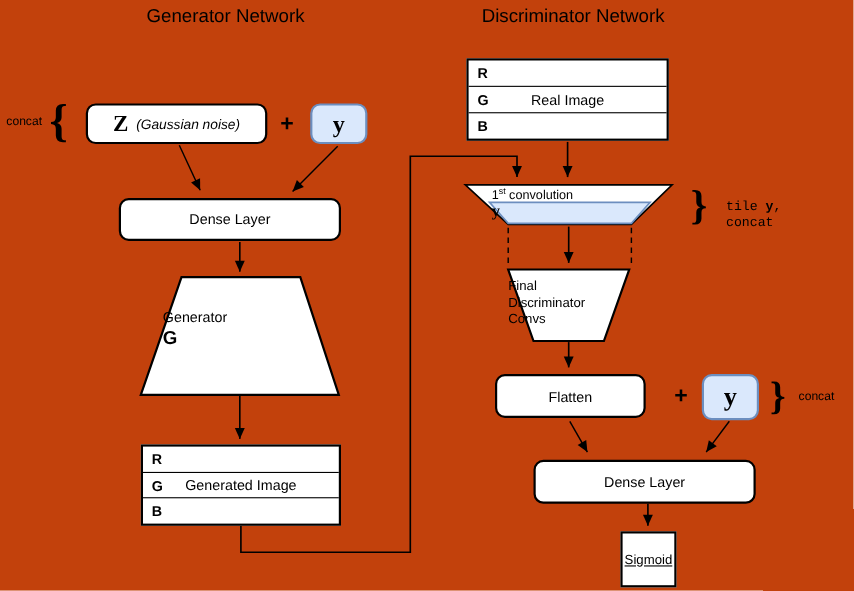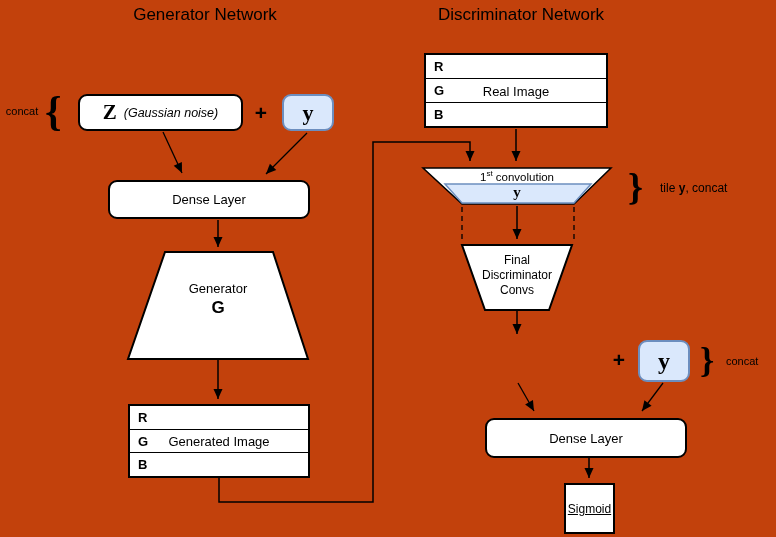--- a/index.html
+++ b/index.html
@@ -24,21 +24,21 @@
     position:absolute;z-index:2;box-sizing:border-box;background:#fff;
     border:2px solid #000;display:flex;flex-direction:column;
   }
   .rgbbox .row{flex:1;display:flex;align-items:center;position:relative;}
   .rgbbox .row.divider{border-bottom:1.5px solid #000;}
   .rgbbox .chan{font-weight:700;font-size:13px;margin-left:8px;}
   .rgbbox .imglabel{
     position:absolute;left:0;right:0;top:50%;transform:translateY(-50%);
     text-align:center;font-size:13px;z-index:3;
   }
-  .center-text{text-align:center;}
+  .center-text{text-align:left;}
   .sup{font-size:8px;vertical-align:super;}
 </style>
 </head>
 <body>
 
 <div id="canvas">
 
   <svg id="wires" width="776" height="537" viewBox="0 0 776 537">
     <defs>
       <marker id="arr" markerUnits="userSpaceOnUse" markerWidth="14" markerHeight="14" refX="12" refY="7" orient="auto">
@@ -115,28 +115,31 @@
     <div class="row">
       <span class="chan">B</span>
     </div>
     <div class="imglabel">Real Image</div>
   </div>
 
   <div class="abs center-text" style="left:447px;top:169px;width:140px;font-size:11.5px;"><span>1</span><span class="sup">st</span><span> convolution</span></div>
   <div class="abs center-text mathsym" style="left:447px;top:184px;width:140px;font-size:15px;">y</div>
 
   <div class="abs brace" style="left:628px;top:168px;font-size:38px;">}</div>
-  <div class="abs" style="left:660px;top:181px;width:100px;font-size:12px;"><span>tile </span><span style="font-weight:700;">y</span><span>, concat</span></div>
+  <div class="abs" style="left:660px;top:181px;width:100px;font-size:12px;font-family:Liberation Mono, monospace;"><span>tile </span><span style="font-weight:700;">y</span><span>, concat</span></div>
 
   <div class="abs center-text" style="left:462px;top:253px;width:110px;font-size:12px;line-height:15px;">
     <div>Final</div>
     <div>Discriminator</div>
     <div>Convs</div>
   </div>
 
+  <div class="node" style="left:450px;top:340px;width:137px;height:40px;">
+    <span>Flatten</span>
+  </div>
   <div class="abs plus" style="left:606px;top:342px;width:26px;height:36px;">+</div>
   <div class="node blue" style="left:638px;top:340px;width:52px;height:42px;">
     <span class="mathsym" style="font-size:24px;">y</span>
   </div>
   <div class="abs brace" style="left:700px;top:342px;font-size:36px;">}</div>
   <div class="abs small-label" style="left:726px;top:355px;width:56px;">concat</div>
 
   <div class="node" style="left:485px;top:418px;width:202px;height:40px;">
     <span>Dense Layer</span>
   </div>

